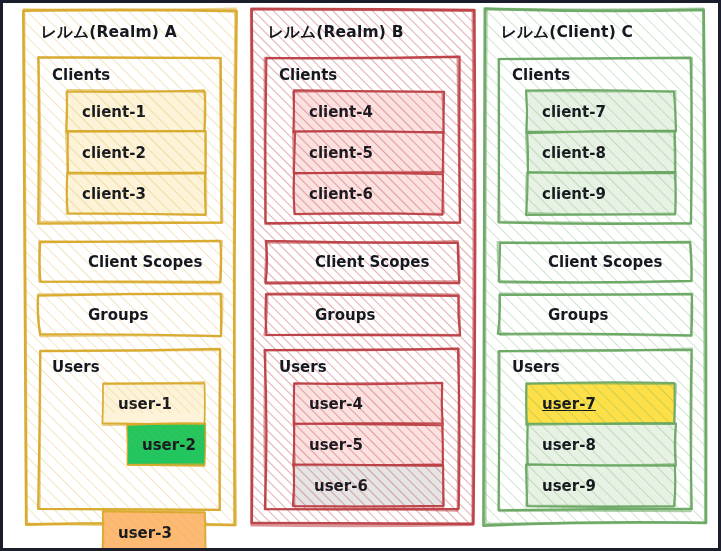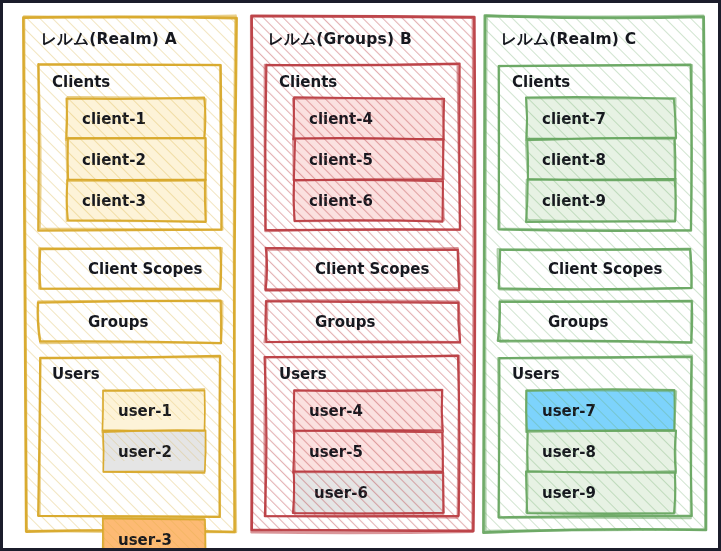--- a/index.html
+++ b/index.html
@@ -25,21 +25,21 @@
   
   .hatch {
     position: absolute;
     inset: 0;
     pointer-events: none;
   }
 
   
   .realm {
     position: absolute;
-    top: 14px;
+    top: 7px;
     height: 514px;
     box-sizing: border-box;
     border-radius: 2px;
   }
   .realm-inner {
     position: absolute;
     inset: 0;
     box-sizing: border-box;
   }
 
@@ -194,21 +194,21 @@
               <defs>
                 <pattern id="hatch4" width="9" height="9" patternTransform="rotate(-45)" patternUnits="userSpaceOnUse">
                   <line x1="0" y1="0" x2="0" y2="9" stroke="#d4a82b" stroke-width="2" opacity="0.3"></line>
                 </pattern>
               </defs>
               <rect x="0" y="0" width="138" height="41" fill="url(#hatch4)"></rect>
             </svg>user-1<svg class="sketch" viewBox="0 0 138 41" preserveAspectRatio="none">
               <path d="M0.08697280943718404,0.4530967720100175 Q68.76275897070894,-0.03127984890308233 137.32388992333966,0.43799979763012364 Q137.85697882280544,20.855607978233884 137.5500603679335,42.09951372253686 Q67.82536268235434,41.11168610272542 -0.6755003926695792,40.2161252738983 Q0.5214978589310766,20.020832014419526 0.08697280943718404,0.4530967720100175" fill="none" stroke="#d8a92c" stroke-width="2" stroke-linecap="round" stroke-linejoin="round" opacity="0.95"></path>
               <path d="M-0.2567556376833262,0.692067147182332 Q69.82513847445377,1.5487175006180616 137.30711002373468,-0.9770444153701162 Q139.3012504594872,20.508094406690493 136.8824093342211,41.20096619194418 Q68.76140556380219,41.2868827832336 -0.9798886298108327,41.88849103548028 Q-0.5543586722362593,21.43493766884084 -0.2567556376833262,0.692067147182332" fill="none" stroke="#d8a92c" stroke-width="2" stroke-linecap="round" stroke-linejoin="round" opacity="0.55"></path>
             </svg></div>
-          <div class="item" style="background: #e5e5e5;"><svg class="hatch" viewBox="0 0 138 41" preserveAspectRatio="none">
+          <div class="item" style="background: #22c55e; margin-left: 24px;"><svg class="hatch" viewBox="0 0 138 41" preserveAspectRatio="none">
               <defs>
                 <pattern id="hatch5" width="9" height="9" patternTransform="rotate(-45)" patternUnits="userSpaceOnUse">
                   <line x1="0" y1="0" x2="0" y2="9" stroke="#d4a82b" stroke-width="2" opacity="0.3"></line>
                 </pattern>
               </defs>
               <rect x="0" y="0" width="138" height="41" fill="url(#hatch5)"></rect>
             </svg>user-2<svg class="sketch" viewBox="0 0 138 41" preserveAspectRatio="none">
               <path d="M0.10601012767572424,0.9434597979036439 Q69.24927377768293,-1.4603731151020027 138.92985620597835,-0.5394587513708783 Q140.0139868518403,21.466721058900802 137.4741562846462,41.8732342729686 Q69.24619302816977,41.45534124507351 0.41199274138174624,40.71576738400188 Q1.748678113961908,19.938792896568213 0.10601012767572424,0.9434597979036439" fill="none" stroke="#d8a92c" stroke-width="2" stroke-linecap="round" stroke-linejoin="round" opacity="0.95"></path>
               <path d="M-1.015810203466476,-0.046442913471927395 Q69.25142669745321,0.14753580212012682 138.36875410153007,-0.11140451380582736 Q137.9138028155611,21.390872264882024 138.09407987654865,39.95418310172585 Q68.7705811505069,40.6110250482387 0.3966457135959742,40.79661560105002 Q0.9749022171715753,21.50460558040282 -1.015810203466476,-0.046442913471927395" fill="none" stroke="#d8a92c" stroke-width="2" stroke-linecap="round" stroke-linejoin="round" opacity="0.55"></path>
             </svg></div>
@@ -234,21 +234,21 @@
               <line x1="0" y1="0" x2="0" y2="7" stroke="#b83b41" stroke-width="2.2" opacity="0.4"></line>
             </pattern>
           </defs>
           <rect x="0" y="0" width="221" height="514" fill="url(#hatch7)"></rect>
         </svg>
         <svg class="sketch" viewBox="0 0 221 514" preserveAspectRatio="none">
           <path d="M-0.36215529374878636,-0.848075437102502 Q110.48129116379717,-1.2007339943203768 222.35821099428378,0.0958733090645977 Q224.2448649080679,256.4807273393873 221.36717896562405,513.895843172863 Q110.9440515051801,513.798765660915 -0.2878636829964182,512.9545929435429 Q2.0556837227454805,257.0338546284632 -0.36215529374878636,-0.848075437102502" fill="none" stroke="#bb3f45" stroke-width="2.6" stroke-linecap="round" stroke-linejoin="round" opacity="0.95"></path>
           <path d="M-0.7920773501471046,-1.2244477269353569 Q109.73441987085828,0.013914872898680763 220.92550164541487,0.7012268554890656 Q222.7189106012317,256.19550938652617 220.55032486978467,514.6161686431692 Q110.76071457958814,517.0329887421024 -0.4134030812482364,515.2000954165123 Q0.2149539488437373,256.5392043239154 -0.7920773501471046,-1.2244477269353569" fill="none" stroke="#bb3f45" stroke-width="2.6" stroke-linecap="round" stroke-linejoin="round" opacity="0.55"></path>
         </svg>
       </div>
-      <div class="realm-title">レルム(Groups) B</div>
+      <div class="realm-title">レルム(Realm) B</div>
       <div class="section" style="left: 14px; top: 48px; width: 193px; height: 165px;">
         <svg class="sketch" viewBox="0 0 193 165" preserveAspectRatio="none">
           <path d="M0.35206854429657986,-0.035461305889981476 Q97.67118764048031,0.5915362553631591 193.5902401218611,-1.3897007703267508 Q192.91793084280468,82.5675108440069 193.8995253752915,164.66548562104137 Q95.25896763813634,164.3358128975778 -0.4514300818328886,165.1070044048163 Q-1.255536674640857,81.67227351696802 0.35206854429657986,-0.035461305889981476" fill="none" stroke="#bb3f45" stroke-width="2.2" stroke-linecap="round" stroke-linejoin="round" opacity="0.95"></path>
           <path d="M-1.1914471684449572,-0.14963024791778534 Q95.10401141648367,1.2155687232574306 191.61570459609652,-0.850370496208952 Q192.29356408226002,81.52497768426545 194.20140254623323,164.76203763543722 Q95.60197934536356,162.92934948249223 -0.679762959098333,166.22720468171278 Q-1.6144766801104309,81.45302975198861 -1.1914471684449572,-0.14963024791778534" fill="none" stroke="#bb3f45" stroke-width="2.2" stroke-linecap="round" stroke-linejoin="round" opacity="0.55"></path>
         </svg>
         <div class="section-label">Clients</div>
         <div class="stack" style="left: 28px; top: 33px; width: 149px;">
           <div class="item" style="background: rgb(251, 225, 224); text-align: right;"><svg class="hatch" viewBox="0 0 149 41" preserveAspectRatio="none">
               <defs>
                 <pattern id="hatch8" width="7" height="7" patternTransform="rotate(-45)" patternUnits="userSpaceOnUse">
@@ -349,21 +349,21 @@
               <line x1="0" y1="0" x2="0" y2="9" stroke="#63a45e" stroke-width="2" opacity="0.3"></line>
             </pattern>
           </defs>
           <rect x="0" y="0" width="220" height="514" fill="url(#hatch14)"></rect>
         </svg>
         <svg class="sketch" viewBox="0 0 220 514" preserveAspectRatio="none">
           <path d="M-0.17477574272769306,-1.391331338692145 Q108.82264328031924,2.3662981180317226 218.69697996401086,-0.10980899255248196 Q221.5969885373474,257.0010432728571 221.0117363227586,513.0395211223697 Q110.97704291473005,510.77840733545753 -1.5969133256920212,515.6508663908816 Q0.1028618591385253,256.1351880077902 -0.17477574272769306,-1.391331338692145" fill="none" stroke="#6aa863" stroke-width="2.6" stroke-linecap="round" stroke-linejoin="round" opacity="0.95"></path>
           <path d="M1.4504894986983807,-1.1442192074583002 Q110.59506845585773,0.5548087139403488 218.21098643541848,-1.233128010776419 Q220.15705213721705,256.97109662376863 220.38042253357378,512.219769382486 Q108.78660683659213,513.0763919485157 0.3474126810894406,513.9850628861157 Q-0.5928958640400767,257.95829212794 1.4504894986983807,-1.1442192074583002" fill="none" stroke="#6aa863" stroke-width="2.6" stroke-linecap="round" stroke-linejoin="round" opacity="0.55"></path>
         </svg>
       </div>
-      <div class="realm-title">レルム(Realm) C</div>
+      <div class="realm-title">レルム(Client) C</div>
       <div class="section" style="left: 14px; top: 48px; width: 192px; height: 165px;">
         <svg class="sketch" viewBox="0 0 192 165" preserveAspectRatio="none">
           <path d="M-0.3076386446168826,1.101438046713098 Q95.6964812284319,0.28981805000911376 191.6341567044771,-0.47333764982099535 Q193.7707436106963,83.0536093721416 191.86251211229828,165.218183041419 Q94.87786245363665,166.7915976963898 -0.4765763278010191,164.33957433739658 Q0.4108461157469294,83.69003793722486 -0.3076386446168826,1.101438046713098" fill="none" stroke="#6aa863" stroke-width="2.2" stroke-linecap="round" stroke-linejoin="round" opacity="0.95"></path>
           <path d="M0.1330554492925552,0.8855073463104234 Q96.09943279698464,0.22380924374973848 192.98723673936317,0.03326010775438515 Q191.7931909574164,82.53621956777583 192.16943621713176,165.80218291389858 Q96.41854620069198,164.44821131343406 0.5826079855126366,163.801772833011 Q-0.9020736505752773,83.20228922469649 0.1330554492925552,0.8855073463104234" fill="none" stroke="#6aa863" stroke-width="2.2" stroke-linecap="round" stroke-linejoin="round" opacity="0.55"></path>
         </svg>
         <div class="section-label">Clients</div>
         <div class="stack" style="left: 28px; top: 33px; width: 148px;">
           <div class="item" style="background: rgb(231, 242, 228);"><svg class="hatch" viewBox="0 0 148 41" preserveAspectRatio="none">
               <defs>
                 <pattern id="hatch15" width="9" height="9" patternTransform="rotate(-45)" patternUnits="userSpaceOnUse">
@@ -413,21 +413,21 @@
         </svg>
         <div class="section-label">Groups</div>
       </div>
       <div class="section" style="left: 14px; top: 340px; width: 192px; height: 160px;">
         <svg class="sketch" viewBox="0 0 192 160" preserveAspectRatio="none">
           <path d="M0.2971551426673099,1.140049697197997 Q94.61631524568251,-0.1655823277149266 192.55901312923945,0.21284365733752197 Q190.60752046183103,81.37941225519377 192.79335951911906,158.93531107922797 Q96.26653933607346,158.9160453090053 -0.478199153662752,160.26200568758046 Q0.6135604100365009,81.16829478864945 0.2971551426673099,1.140049697197997" fill="none" stroke="#6aa863" stroke-width="2.2" stroke-linecap="round" stroke-linejoin="round" opacity="0.95"></path>
           <path d="M-0.8214107748686386,1.1765088749474422 Q96.80227482426086,2.4580972220087878 193.0069556247941,-1.2894272803279698 Q192.37415957607988,81.46921789784413 191.73100814280613,161.17314493780637 Q96.97209978218754,160.09866488124183 0.09028351380968647,161.04398405670375 Q0.004201145378966542,81.25974524149659 -0.8214107748686386,1.1765088749474422" fill="none" stroke="#6aa863" stroke-width="2.2" stroke-linecap="round" stroke-linejoin="round" opacity="0.55"></path>
         </svg>
         <div class="section-label">Users</div>
         <div class="stack" style="left: 28px; top: 33px; width: 148px;">
-          <div class="item" style="background: #7dd3fc;"><svg class="hatch" viewBox="0 0 148 41" preserveAspectRatio="none">
+          <div class="item" style="background: #fde047; text-decoration: underline;"><svg class="hatch" viewBox="0 0 148 41" preserveAspectRatio="none">
               <defs>
                 <pattern id="hatch18" width="9" height="9" patternTransform="rotate(-45)" patternUnits="userSpaceOnUse">
                   <line x1="0" y1="0" x2="0" y2="9" stroke="#63a45e" stroke-width="2" opacity="0.3"></line>
                 </pattern>
               </defs>
               <rect x="0" y="0" width="148" height="41" fill="url(#hatch18)"></rect>
             </svg>user-7<svg class="sketch" viewBox="0 0 148 41" preserveAspectRatio="none">
               <path d="M-0.6650496480358065,0.8357251892032685 Q73.51385412249428,-1.964302539622552 147.47024326355674,0.049009895906322584 Q147.91043553459946,19.99567618402451 147.44668216735437,40.212881660653686 Q75.09700389015349,40.36565256200994 -0.09988911100658084,42.029446698273276 Q-1.3560015673544266,20.414425659698633 -0.6650496480358065,0.8357251892032685" fill="none" stroke="#6aa863" stroke-width="2" stroke-linecap="round" stroke-linejoin="round" opacity="0.95"></path>
               <path d="M-0.6703756568349784,0.13357157769313613 Q73.36409244563622,0.12659533141488 149.19781646840173,1.1612274180917197 Q148.0638475906401,21.205662442141055 147.16286468522756,40.43429572611782 Q74.94734678368427,40.05003895827105 -1.1165740012734076,41.981289459290586 Q-0.4490708818887691,19.538052344433055 -0.6703756568349784,0.13357157769313613" fill="none" stroke="#6aa863" stroke-width="2" stroke-linecap="round" stroke-linejoin="round" opacity="0.55"></path>
             </svg></div>

